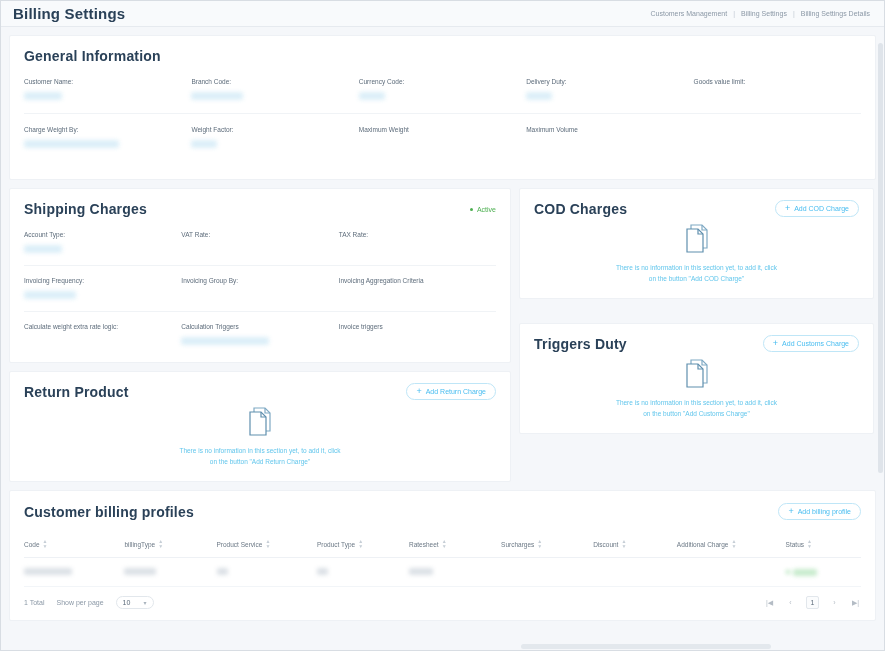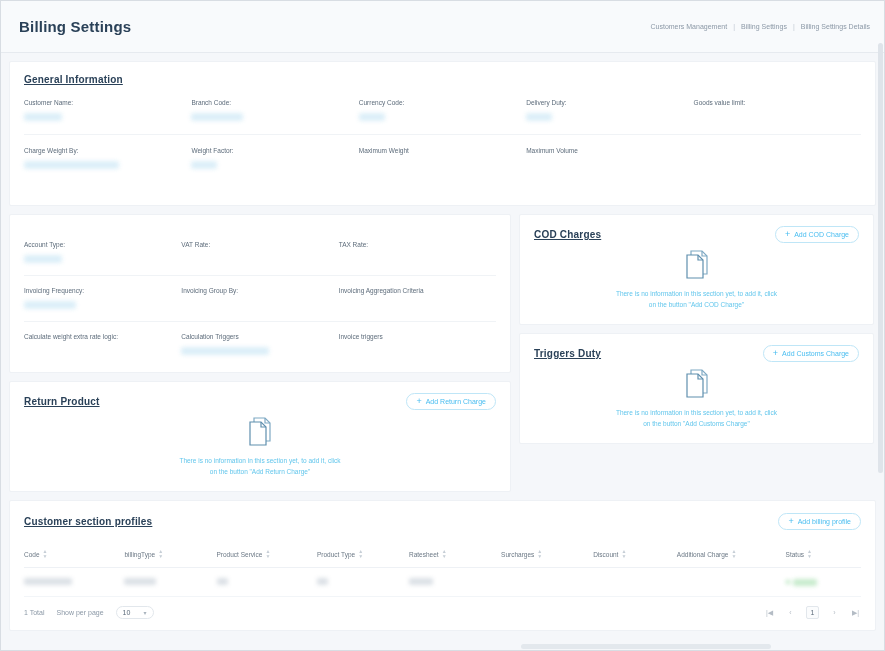--- a/index.html
+++ b/index.html
@@ -12,27 +12,27 @@
   .app-window {
     position: relative;
     width: 885px; height: 651px;
     background: #f5f7fa;
     border: 1px solid #d8dde3;
     overflow: hidden;
   }
 
   
   .page-header {
-    height: 52px;
+    height: 26px;
     background: #f8fafc;
     border-bottom: 1px solid #e6eaef;
     display: flex;
     align-items: center;
     justify-content: space-between;
-    padding: 0 14px 0 18px;
+    padding: 0 14px 0 12px;
   }
   .page-title {
     font-size: 15px;
     font-weight: bold;
     color: #2a4158;
     letter-spacing: .2px;
   }
   .breadcrumb {
     display: flex;
     align-items: center;
@@ -44,25 +44,24 @@
   .breadcrumb .sep { color: #c2cad3; }
   .crumb { cursor: pointer; }
 
   
   .card {
     background: #ffffff;
     border: 1px solid #eef1f5;
     border-radius: 2px;
   }
   .card-title {
-    font-size: 10px;
+    font-size: 14px;
     font-weight: bold;
     color: #2a4158;
     letter-spacing: .2px;
-    text-decoration: underline;
   }
 
   
   .general-info {
     margin: 8px 8px 0 8px;
     padding: 12px 14px 14px 14px;
     height: 145px;
   }
   .field-grid {
     display: grid;
@@ -102,21 +101,21 @@
   .masked.w-xxl { width: 95px; }
 
   
   .mid-region {
     display: flex;
     gap: 8px;
     margin: 8px 8px 0 8px;
     align-items: flex-start;
   }
   .col-left { width: 502px; display: flex; flex-direction: column; gap: 8px; }
-  .col-right { width: 355px; display: flex; flex-direction: column; gap: 8px; }
+  .col-right { width: 355px; display: flex; flex-direction: column; gap: 24px; }
 
   
   .shipping { padding: 12px 14px 16px 14px; }
   .card-head {
     display: flex; align-items: center; justify-content: space-between;
   }
   .status-pill {
     display: flex; align-items: center; gap: 4px;
     font-size: 7px; color: #4caf50;
   }
@@ -319,20 +318,27 @@
       </div>
       <div></div>
     </div>
   </div>
 
   <div class="mid-region">
 
     <div class="col-left">
 
       <div class="card shipping">
+        <div class="card-head">
+          <div class="card-title">Shipping Charges</div>
+          <div class="status-pill">
+            <span class="status-dot"></span>
+            <span>Active</span>
+          </div>
+        </div>
 
         <div class="ship-grid">
           <div>
             <div class="field-label">Account Type:</div>
             <div class="field-value"><span class="masked w-md"></span></div>
           </div>
           <div>
             <div class="field-label">VAT Rate:</div>
             <div class="field-value"></div>
           </div>
@@ -443,21 +449,21 @@
             <span>There is no information in this section yet, to add it, click</span><br>
             <span>on the button "Add Customs Charge"</span>
           </div>
         </div>
       </div>
     </div>
   </div>
 
   <div class="card profiles">
     <div class="card-head">
-      <div class="card-title">Customer section profiles</div>
+      <div class="card-title">Customer billing profiles</div>
       <button class="add-btn">
         <span class="plus">+</span>
         <span>Add billing profile</span>
       </button>
     </div>
 
     <table class="table">
       <thead>
         <tr>
           <th style="width:12%">

